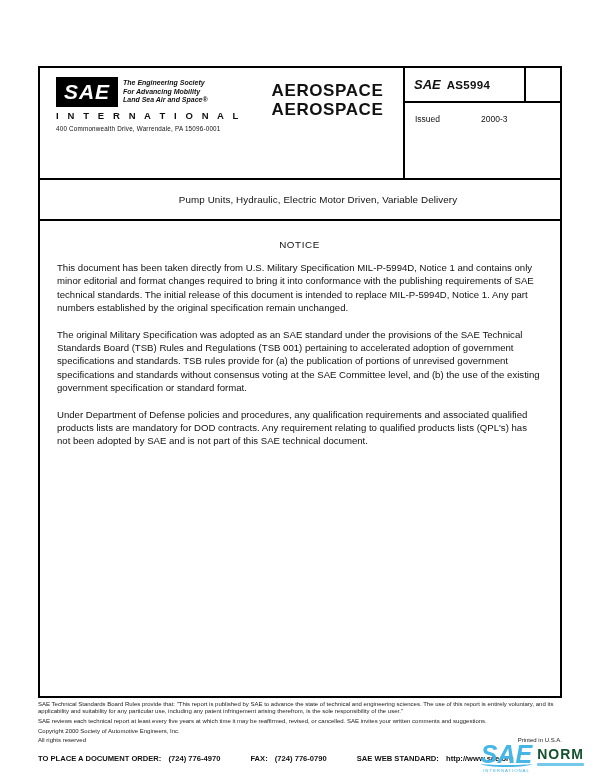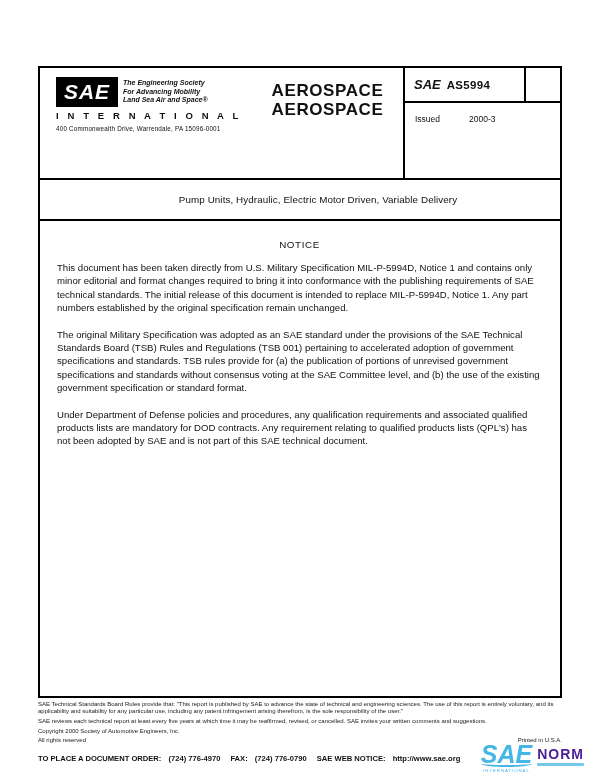--- a/index.html
+++ b/index.html
@@ -34,21 +34,21 @@
   .header-center { flex:1; text-align:center; padding-top:13px; }
   .doc-type { font-size:17px; font-weight:bold; letter-spacing:0.6px; line-height:19px; }
 
   .header-right { width:157px; border-left:2px solid #000; display:flex; flex-direction:column; }
   .doc-num-row { display:flex; border-bottom:2px solid #000; height:35px; }
   .doc-num-main { flex:1; display:flex; align-items:center; padding-left:9px; }
   .sae-mark { font-style:italic; font-weight:bold; font-size:13px; margin-right:6px; }
   .doc-num { font-weight:bold; font-size:11.5px; letter-spacing:0.3px; }
   .doc-num-spare { width:36px; border-left:2px solid #000; }
   .issued-row { display:flex; padding:11px 0 0 10px; font-size:8.5px; }
-  .issued-label { width:54px; }
+  .issued-label { width:66px; }
 
   
   .title-band {
     height:41px; border-bottom:2px solid #000;
     display:flex; align-items:center; justify-content:center;
     font-size:9.8px; letter-spacing:0.1px;padding-left:36px;
   }
 
   
   .notice-area { padding:17px 18px 0 17px; font-size:9.6px; line-height:13.2px; }
@@ -58,21 +58,21 @@
   
   .footnotes { position:absolute; left:38px; top:701px; width:524px; font-size:6px; line-height:7.2px; color:#222; }
   .fn-para { margin-bottom:2.5px; }
   .fn-split { display:flex; justify-content:space-between; }
 
   
   .order-line {
     position:absolute; left:38px; top:754px; width:440px;
     display:flex; font-size:7.6px; font-weight:bold; white-space:nowrap;
   }
-  .order-line .grp { margin-right:10px; }
+  .order-line .grp { margin-right:30px; }
   .order-line .lbl { margin-right:5px; }
 
   
   .norm-logo { position:absolute; right:16px; bottom:3px; display:flex; align-items:flex-start; }
   .norm-sae-wrap { text-align:center; }
   .norm-sae { font-size:25px; font-weight:bold; font-style:italic; line-height:21px; display:block; }
   .norm-swoosh { height:4px; border-bottom:2.5px solid; border-radius:0 0 60% 60% / 0 0 100% 100%; margin-top:-2px; }
   .norm-intl { font-size:4.4px; letter-spacing:0.9px; margin-top:1px; }
   .norm-right { margin-left:5px; padding-top:3px; }
   .norm-text { font-size:14px; font-weight:bold; letter-spacing:1px; line-height:14px; }
@@ -149,30 +149,30 @@
   <div class="order-line">
     <span class="grp">
       <span class="lbl">TO PLACE A DOCUMENT ORDER:</span>
       <span>(724) 776-4970</span>
     </span>
     <span class="grp">
       <span class="lbl">FAX:</span>
       <span>(724) 776-0790</span>
     </span>
     <span class="grp">
-      <span class="lbl">SAE WEB NOTICE:</span>
+      <span class="lbl">SAE WEB STANDARD:</span>
       <span>http://www.sae.org</span>
     </span>
   </div>
 
   <div class="norm-logo">
     <div class="norm-sae-wrap">
       <span class="norm-sae" id="wm-sae" style="color: rgb(69, 182, 230);">SAE</span>
       <div class="norm-swoosh" id="wm-swoosh" style="border-bottom-color: rgb(69, 182, 230);"></div>
       <div class="norm-intl" id="wm-intl" style="color: rgb(69, 182, 230);">INTERNATIONAL</div>
     </div>
     <div class="norm-right">
-      <div class="norm-text" id="wm-norm" style="color: #4c1d95;">NORM</div>
+      <div class="norm-text" id="wm-norm" style="color: #14532d;">NORM</div>
       <div class="norm-tagbar" id="wm-tagbar" style="background: rgb(69, 182, 230);"></div>
     </div>
   </div>
 
 </div>
 
 </body></html>

